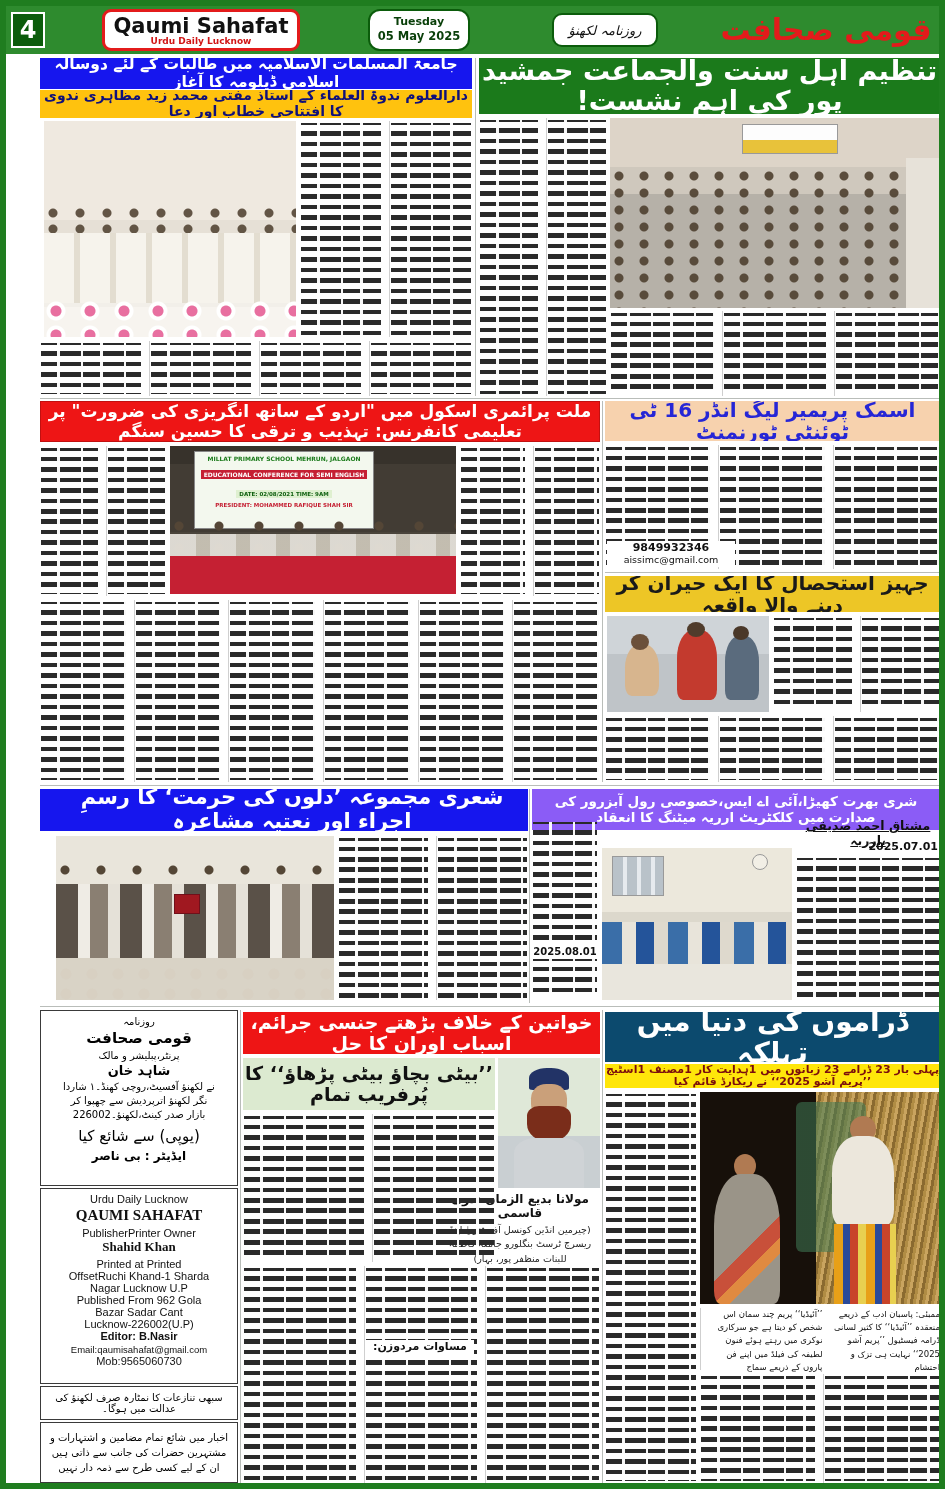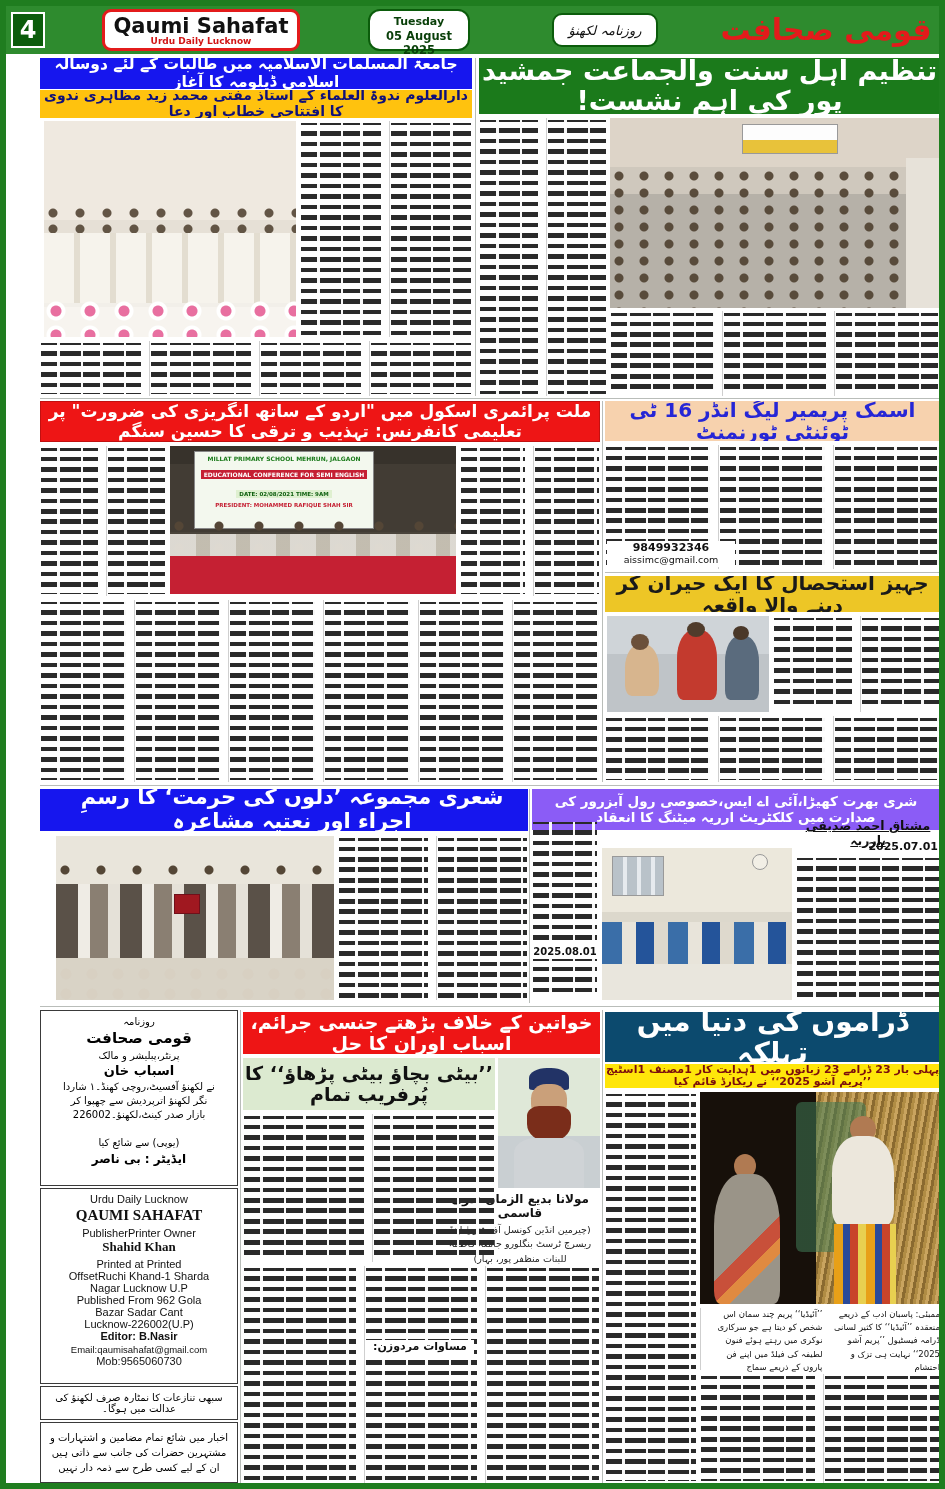--- a/index.html
+++ b/index.html
@@ -40,21 +40,21 @@
     <span>4</span>
   </div>
   <div class="abs" style="left:102px;top:9px;width:198px;height:42px;background:#fff;border:3px solid #e31b1b;
               border-radius:9px;text-align:center;line-height:1.05;padding-top:3px;">
     <div style="font-weight:bold;font-size:21px;color:#111;">Qaumi Sahafat</div>
     <div style="font-weight:bold;font-size:9px;color:#d01515;">Urdu Daily Lucknow</div>
   </div>
   <div class="abs" style="left:368px;top:9px;width:102px;height:42px;background:#fff;border:2.5px solid #0b5c0b;
               border-radius:12px;text-align:center;line-height:1.25;padding-top:4px;color:#093f09;">
     <div style="font-weight:bold;font-size:11px;">Tuesday</div>
-    <div style="font-weight:bold;font-size:11.5px;">05 August 2025</div>
+    <div style="font-weight:bold;font-size:11.5px;">05 May 2025</div>
   </div>
   <div class="abs ur" style="left:552px;top:13px;width:106px;height:34px;background:#fff;border:2px solid #0b5c0b;
               border-radius:10px;display:flex;align-items:center;justify-content:center;">
     <span style="font-size:13px;font-style:italic;color:#111;">روزنامہ لکھنؤ</span>
   </div>
   <div class="abs ur" style="left:720px;top:10px;width:212px;height:40px;color:#e31b1b;font-weight:bold;font-size:30px;
               text-align:center;line-height:40px;">قومی صحافت</div>
 
   <div class="abs hl ur" style="left:40px;top:58px;width:432px;height:31px;background:#1616ee;color:#fff;font-size:15.5px;">جامعۃ المسلمات الاسلامیہ میں طالبات کے لئے دوسالہ اسلامی ڈپلومہ کا آغاز</div>
   <div class="abs hl ur" style="left:40px;top:90px;width:432px;height:28px;background:#ffc20e;color:#10107a;font-size:14px;">دارالعلوم ندوۃ العلماء کے استاذ مفتی محمد زید مظاہری ندوی کا افتتاحی خطاب اور دعا</div>
@@ -201,25 +201,25 @@
     <div class="abs" style="left:0;top:116px;width:190px;height:36px;background:#e9e6dd;"></div>
   </div>
   <div class="abs sim" style="left:796px;top:856px;width:144px;height:144px;"></div>
 
   <div class="abs hrule" style="left:40px;top:1006px;width:900px;"></div>
 
   <div class="abs boxed" style="left:40px;top:1010px;width:198px;height:176px;text-align:center;padding-top:5px;">
     <div class="ur" style="font-size:10px;">روزنامہ</div>
     <div class="ur" style="font-size:15px;font-weight:bold;margin-top:2px;">قومی صحافت</div>
     <div class="ur" style="font-size:10px;margin-top:3px;">پرنٹر،پبلیشر و مالک</div>
-    <div class="ur" style="font-size:13px;font-weight:bold;margin-top:2px;">اسباب خان</div>
+    <div class="ur" style="font-size:13px;font-weight:bold;margin-top:2px;">شاہد خان</div>
     <div class="ur" style="font-size:10px;margin-top:3px;">نے لکھنؤ آفسیٹ،روچی کھنڈ۔۱ شاردا</div>
     <div class="ur" style="font-size:10px;margin-top:3px;">نگر لکھنؤ اترپردیش سے چھپوا کر</div>
     <div class="ur" style="font-size:10px;margin-top:3px;">بازار صدر کینٹ،لکھنؤ۔226002</div>
-    <div class="ur" style="font-size:10px;margin-top:17px;">(یوپی) سے شائع کیا</div>
+    <div class="ur" style="font-size:15px;margin-top:7px;">(یوپی) سے شائع کیا</div>
     <div class="ur" style="font-size:12px;font-weight:bold;margin-top:4px;">ایڈیٹر : بی ناصر</div>
   </div>
   <div class="abs boxed" style="left:40px;top:1188px;width:198px;height:196px;text-align:center;padding-top:4px;
               font-family:'Liberation Sans',sans-serif;color:#111;">
     <div style="font-size:11px;">Urdu Daily Lucknow</div>
     <div style="font-size:15px;font-weight:bold;font-family:'Liberation Serif',serif;margin-top:2px;">QAUMI SAHAFAT</div>
     <div style="font-size:11px;margin-top:3px;">PublisherPrinter Owner</div>
     <div style="font-size:13px;font-weight:bold;font-family:'Liberation Serif',serif;">Shahid Khan</div>
     <div style="font-size:11px;margin-top:3px;">Printed at Printed</div>
     <div style="font-size:11px;">OffsetRuchi Khand-1 Sharda</div>

